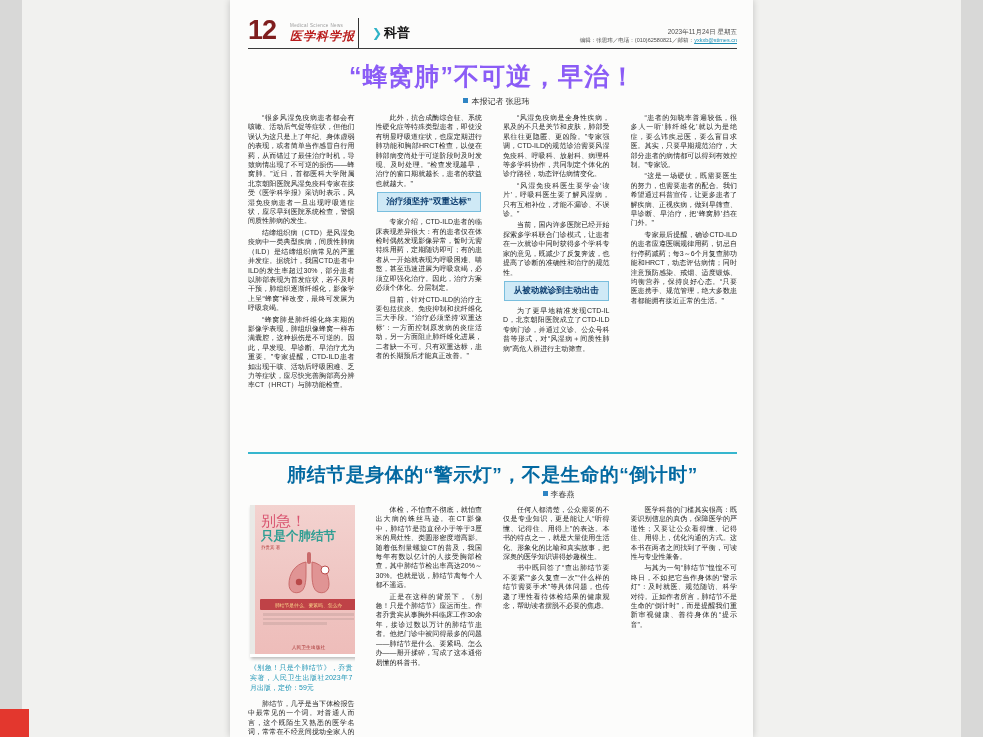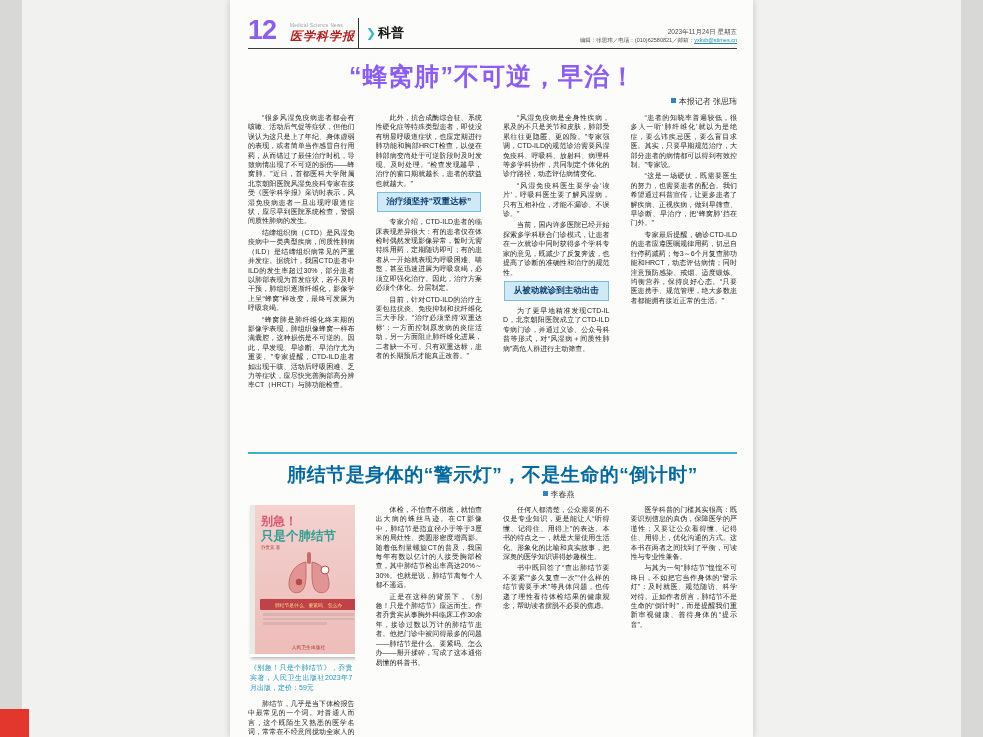--- a/index.html
+++ b/index.html
@@ -12,37 +12,37 @@
   .edge-left{left:0;} .edge-right{right:0;}
   .red-corner{position:absolute;left:0;bottom:0;width:29px;height:28px;background:#e3372e;}
 
   .paper{
     position:absolute;left:230px;top:0;width:523px;height:737px;
     background:#fcfcfb;box-shadow:0 0 7px rgba(0,0,0,.20);
   }
 
   
   .hdr{position:absolute;left:18px;right:16px;top:10px;height:38px;border-bottom:1.5px solid #3a3a3a;}
-  .pageno{position:absolute;left:0;bottom:2px;font-size:27px;font-weight:bold;color:#8b5cf6;letter-spacing:-1px;}
+  .pageno{position:absolute;left:0;bottom:2px;font-size:27px;font-weight:bold;color:#7f1d1d;letter-spacing:-1px;}
   .logo{position:absolute;left:42px;bottom:3px;width:62px;}
   .logo-en{display:block;font-size:4.5px;color:#9a9a9a;letter-spacing:.4px;white-space:nowrap;}
   .logo-cn{display:block;font-size:12px;font-weight:bold;font-style:italic;color:#b91c1c;white-space:nowrap;letter-spacing:1px;}
   .hdr-div{position:absolute;left:110px;bottom:0;height:30px;border-left:1.5px solid #333;}
-  .sec{position:absolute;left:118px;bottom:6px;font-size:13px;font-weight:bold;color:#151515;}
+  .sec{position:absolute;left:124px;bottom:6px;font-size:13px;font-weight:bold;color:#151515;}
   .sec .arr{color:#2fb3c7;font-weight:bold;margin-right:2px;font-size:12px;}
   .hdr-right{position:absolute;right:0;bottom:4px;text-align:right;color:#4d4d4d;}
   .hdr-date{font-size:6.5px;line-height:8px;}
   .hdr-contact{font-size:5.5px;line-height:8px;}
   .hdr-contact .mail{color:#1f8fb5;text-decoration:underline;}
 
   
   .a1-title{position:absolute;left:18px;right:16px;top:60px;text-align:center;
     font-size:25px;font-weight:800;color:#8b5cf6;letter-spacing:1px;}
   .byline{position:absolute;text-align:center;font-size:8px;color:#333;}
-  .a1-byline{left:18px;right:16px;top:96px;text-align:right;}
+  .a1-byline{left:18px;right:8px;top:96px;}
   .bsq{display:inline-block;width:5px;height:5px;background:#2f85c4;margin-right:3px;vertical-align:1px;}
 
   .cols{position:absolute;display:flex;gap:21px;overflow:hidden;}
   .a1-cols{left:18px;right:16px;top:113px;height:334px;}
   .col{flex:1 1 0;min-width:0;overflow:hidden;}
   .col p{margin:0 0 2px;font-size:7px;line-height:9.4px;color:#262626;
     text-align:justify;text-indent:14px;word-break:break-all;}
   .subhead{margin:4px 1px 5px;background:#cfe9f6;border:1px solid #79bedd;
     color:#0d3e70;font-weight:bold;font-size:8.5px;text-align:center;padding:3px 0;}
 
@@ -53,21 +53,21 @@
     font-size:19px;font-weight:800;color:#0369a1;letter-spacing:.5px;}
   .a2-byline{left:150px;right:16px;top:489px;}
   .a2-cols{left:18px;right:16px;top:505px;bottom:0;}
 
   
   .book{position:relative;width:112px;height:152px;background:#ffffff;
     box-shadow:1px 2px 3px rgba(0,0,0,.25);margin:0 0 6px 2px;}
   .cover{position:absolute;left:5px;top:0;right:0;bottom:3px;
     background:linear-gradient(180deg,#f3d2cf 0%,#efc5c2 55%,#eebdba 100%);overflow:hidden;}
   .spine{position:absolute;left:0;top:0;width:5px;bottom:3px;background:#e9e9e6;border-right:1px solid #d5c2c0;}
-  .bk-t1{margin:8px 6px 0;font-size:12px;font-weight:700;color:#d95570;line-height:16px;}
+  .bk-t1{margin:8px 6px 0;font-size:15px;font-weight:400;color:#d95570;line-height:16px;}
   .bk-t2{margin:1px 6px 0;font-size:12.5px;font-weight:800;color:#2f9e93;line-height:13px;white-space:nowrap;}
   .bk-au{margin:2px 6px 0;font-size:4.5px;color:#b23a3a;}
   .bk-lungs{display:block;margin:2px auto 0;}
   .bk-banner{margin:3px 5px 0;background:#bf4247;color:#ffdf8f;font-size:4.8px;
     text-align:center;padding:2.5px 0;border-radius:1px;white-space:nowrap;}
   .bk-lines{margin:3px 8px 0;}
   .bk-lines div{height:2.5px;background:#caa5a2;margin-bottom:2px;opacity:.55;}
   .bk-pub{position:absolute;left:0;right:0;bottom:4px;text-align:center;
     font-size:4.8px;color:#a62f2f;white-space:nowrap;}
   .caption{font-size:7px;line-height:10px;color:#1f95b5;text-align:justify;

